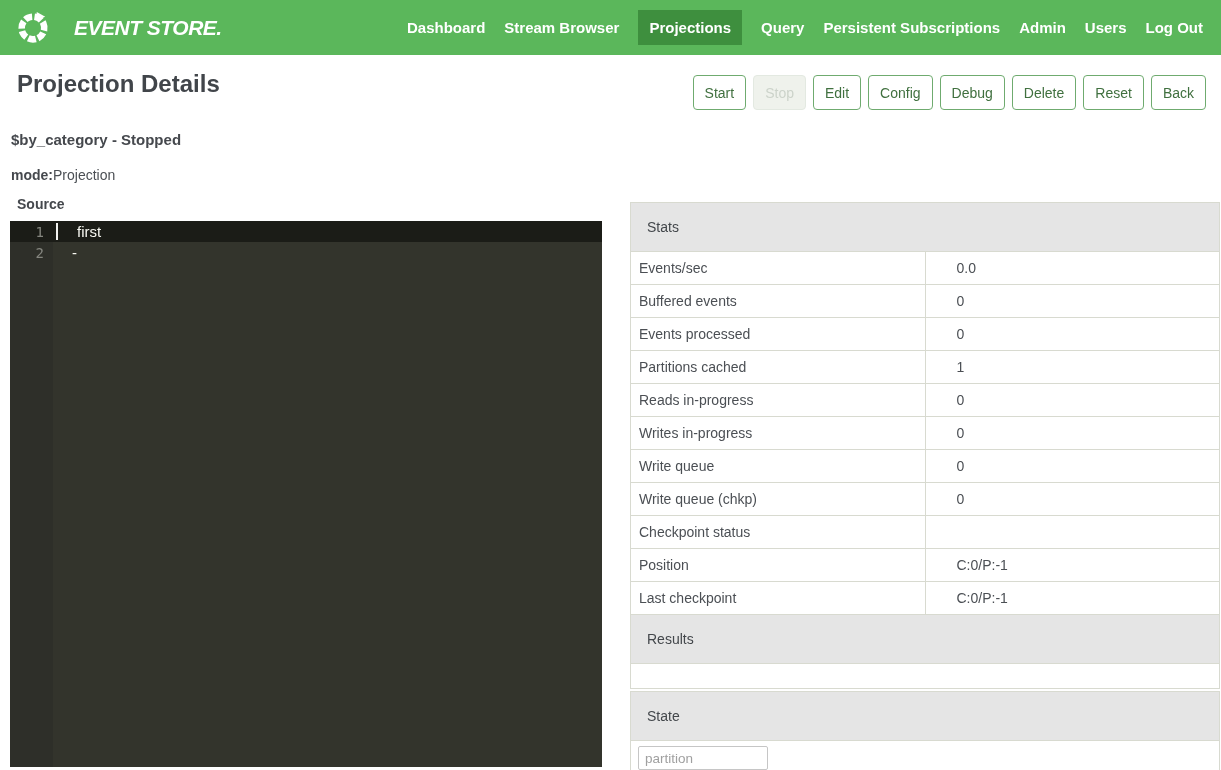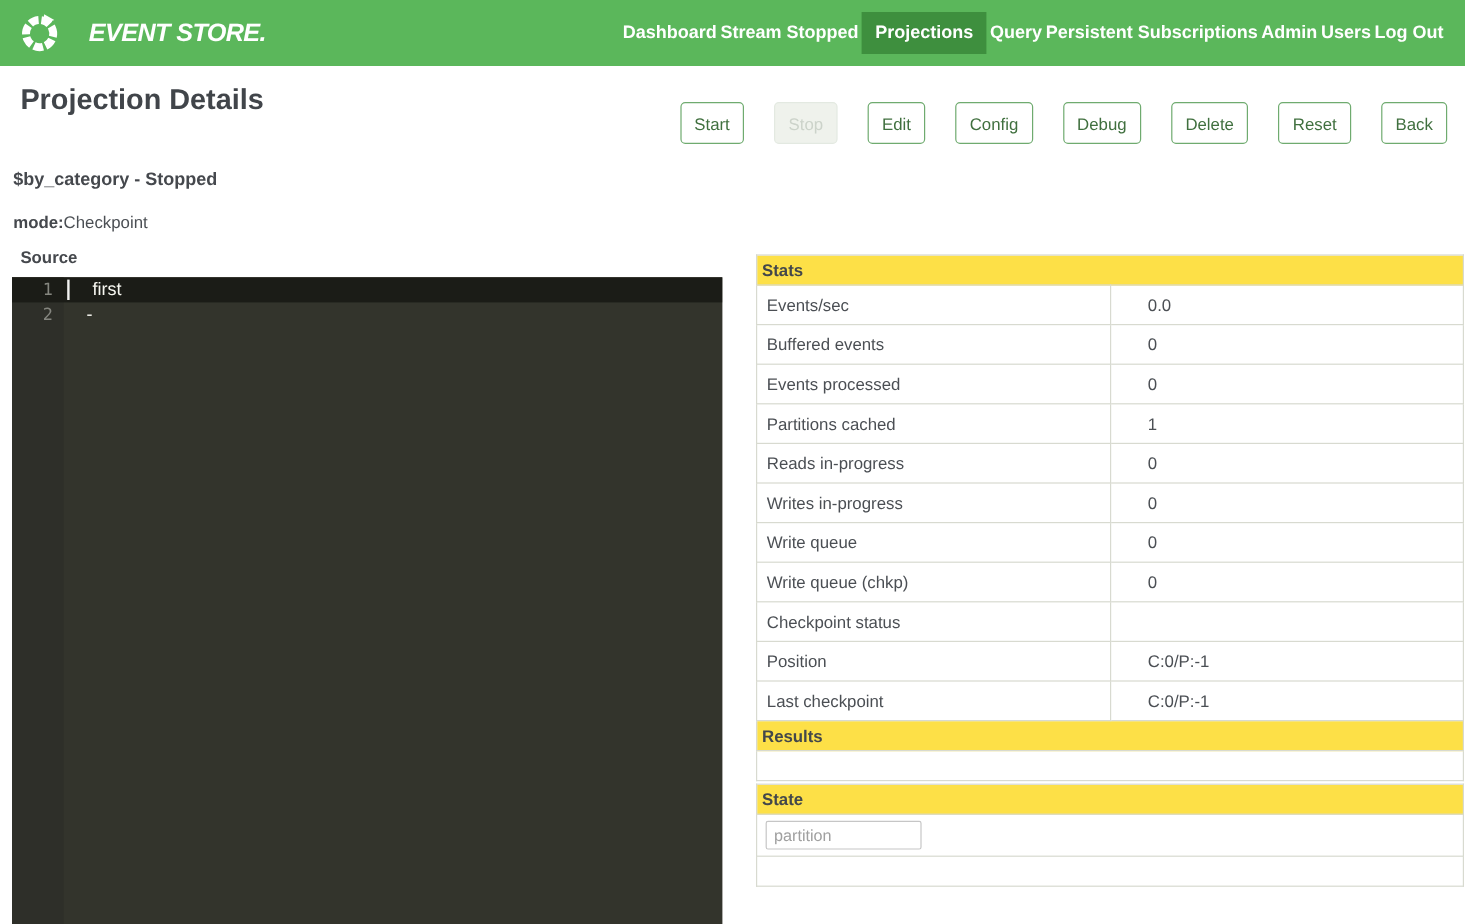--- a/index.html
+++ b/index.html
@@ -15,36 +15,36 @@
   .topbar {
     height: 55px; background: #5bb75b;
     display: flex; align-items: center;
     padding: 0 18px 0 16px;
   }
   .logo { display: flex; align-items: center; gap: 24px; }
   .logo-text {
     color: #fff; font-weight: bold; font-style: italic;
     font-size: 21px; letter-spacing: -0.5px; white-space: nowrap;
   }
-  .nav { margin-left: auto; display: flex; align-items: center; gap: 3px; }
+  .nav { margin-left: auto; display: flex; align-items: center; gap: 19px; }
   .nav-item {
     color: #fff; font-weight: bold; font-size: 15px;
     padding: 9px 0; cursor: pointer; white-space: nowrap;
   }
   .nav-item.active { background: #3e8f3e; padding: 9px 11px; border-radius: 0; }
 
   
   .title-row {
     display: flex; justify-content: space-between; align-items: flex-start;
     padding: 15px 15px 0 17px;
   }
   h1 {
     margin: 0; font-size: 24px; font-weight: bold; color: #41454a;
   }
-  .toolbar { display: flex; gap: 25px; margin-top: 15px; justify-content: center; }
+  .toolbar { display: flex; gap: 7px; margin-top: 5px; justify-content: center; }
   .btn {
     height: 35px; padding: 0 11px; font-size: 14px;
     font-family: inherit; border-radius: 4px;
     background: #fff; border: 1px solid #6fab6f; color: #40703f;
     cursor: pointer; white-space: nowrap;
   }
   .btn.disabled {
     background: #eff2ec; border-color: #e3e9e1; color: #ccd3ca; cursor: default;
   }
 
@@ -79,22 +79,22 @@
     color: #f8f8f2; padding-left: 19px; white-space: pre;
   }
   .cursor {
     display: inline-block; width: 2px; height: 17px;
     background: #f2f2f0; vertical-align: middle; margin-left: 3px;
   }
 
   
   table { border-collapse: collapse; width: 590px; table-layout: fixed; }
   th.section {
-    text-align: left; font-size: 14px; font-weight: bold; color: #43474b;
-    background: #fde047; padding: 4px; border: 1px solid #d8dad0;
+    text-align: left; font-size: 14px; font-weight: normal; color: #43474b;
+    background: #e5e5e5; padding: 16px; border: 1px solid #d8dad0;
   }
   td {
     border: 1px solid #d8dad0; padding: 8px;
     font-size: 14px; color: #4b4f54; overflow: hidden; white-space: nowrap;
   }
   td.value-cell { width: 196px; padding-left: 31px; }
   tr.empty-row td { padding: 4px 8px; height: 25px; }
   .state-table { margin-top: 2px; }
   .partition-input {
     width: 130px; height: 24px; padding: 3px 6px;
@@ -112,21 +112,21 @@
     <span style="display:inline-flex;">
       <svg width="34" height="34" viewBox="0 0 36 36">
         <circle cx="18" cy="18" r="12" fill="none" stroke="#ffffff" stroke-width="7" stroke-dasharray="8 2.5" transform="rotate(-25 18 18)"></circle>
         <polygon points="22,1 31,6 21,10" fill="#ffffff"></polygon>
       </svg>
     </span>
     <span class="logo-text">EVENT STORE.</span>
   </div>
   <nav class="nav">
     <span class="nav-item">Dashboard</span>
-    <span class="nav-item">Stream Stopped</span>
+    <span class="nav-item">Stream Browser</span>
     <span class="nav-item active">Projections</span>
     <span class="nav-item">Query</span>
     <span class="nav-item">Persistent Subscriptions</span>
     <span class="nav-item">Admin</span>
     <span class="nav-item">Users</span>
     <span class="nav-item">Log Out</span>
   </nav>
 </header>
 
 <main>
@@ -140,21 +140,21 @@
       <button class="btn">Debug</button>
       <button class="btn">Delete</button>
       <button class="btn">Reset</button>
       <button class="btn">Back</button>
     </div>
   </div>
 
   <div class="subtitle">$by_category - Stopped</div>
 
   <div class="mode-line">
-    <span class="mode-label">mode:</span><span>Checkpoint</span>
+    <span class="mode-label">mode:</span><span>Projection</span>
   </div>
 
   <div class="columns">
 
     <div class="left-col">
       <div class="source-label">Source</div>
       <div class="editor">
         <div class="gutter-strip"></div>
         <div class="ed-line active">
           <span class="ln">1</span>

